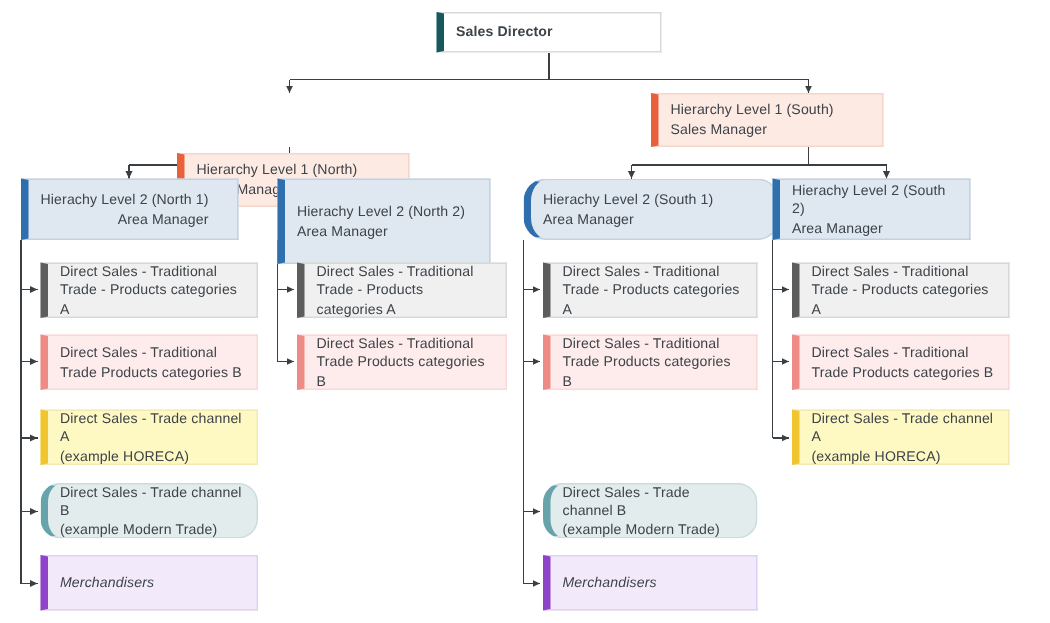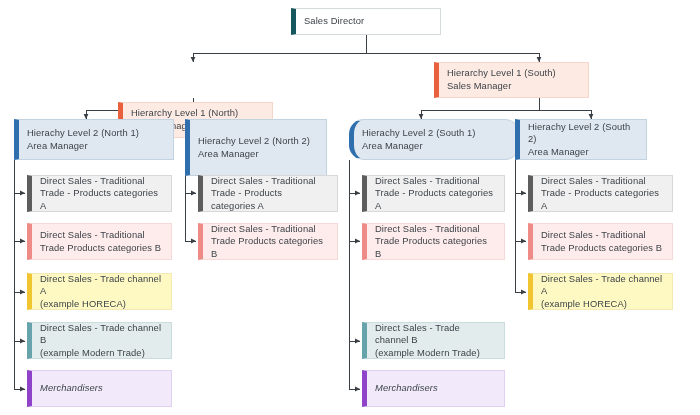--- a/index.html
+++ b/index.html
@@ -29,21 +29,21 @@
     background:#ffffff;
   }
 
   
   .n-root{background:#ffffff;border-color:#d5dadd;border-left-color:#17585e;}
   .n-l1{background:#fdeae3;border-color:#f6d6cb;border-left-color:#e8603c;}
   .n-l2{background:#dfe8f0;border-color:#c3d2e0;border-left-color:#2f6fae;}
   .n-grey{background:#f0f0f0;border-color:#d8d8d8;border-left-color:#5d5d5d;}
   .n-pink{background:#fdeceb;border-color:#f7d9d7;border-left-color:#ef8b86;}
   .n-yellow{background:#fef9c3;border-color:#f3e9b4;border-left-color:#f1c530;}
-  .n-teal{background:#e3eced;border-color:#cbdcde;border-left-color:#66a3ab;}
+  .n-teal{background:#e3eced;border-color:#cbdcde;border-left-color:#66a3ab;border-radius:13px;}
   .n-purple{background:#f2eafa;border-color:#e0d1f0;border-left-color:#8e43c8;font-style:italic;}
 </style>
 </head>
 <body>
 
 <div id="canvas">
 
   <svg class="lines" xmlns="http://www.w3.org/2000/svg">
     <defs>
       <marker id="arr" markerWidth="6" markerHeight="6" refX="5" refY="3" orient="auto">
@@ -84,34 +84,34 @@
       <path d="M349,341 L360,341" marker-end="url(#arr)"></path>
       <path d="M349,389 L360,389" marker-end="url(#arr)"></path>
 
       <path d="M515,160 L515,292"></path>
       <path d="M515,193 L526,193" marker-end="url(#arr)"></path>
       <path d="M515,241 L526,241" marker-end="url(#arr)"></path>
       <path d="M515,292 L526,292" marker-end="url(#arr)"></path>
     </g>
   </svg>
 
-  <div class="node n-root" style="left:291px;top:8px;width:150px;height:27px;">
+  <div class="node n-root" style="left:291px;top:8px;width:150px;height:27px;font-weight:bold;">
     <span>Sales Director</span>
   </div>
 
   <div class="node n-l1" style="left:118px;top:62px;width:155px;height:36px;margin-top:40px;">
     <span>Hierarchy Level 1 (North)
 Sales Manager</span>
   </div>
   <div class="node n-l1" style="left:434px;top:62px;width:155px;height:36px;align-items:center;">
     <span>Hierarchy Level 1 (South)
 Sales Manager</span>
   </div>
 
-  <div class="node n-l2" style="left:14px;top:119px;width:160px;height:41px;">
+  <div class="node n-l2" style="left:14px;top:119px;width:145px;height:41px;text-align:right;">
     <span>Hierachy Level 2 (North 1)
 Area Manager</span>
   </div>
   <div class="node n-l2" style="left:185px;top:119px;width:142px;height:57px;">
     <span>Hierachy Level 2 (North 2)
 Area Manager</span>
   </div>
   <div class="node n-l2" style="left:349px;top:119px;width:171px;height:41px;border-radius:15px;">
     <span>Hierachy Level 2 (South 1)
 Area Manager</span>

